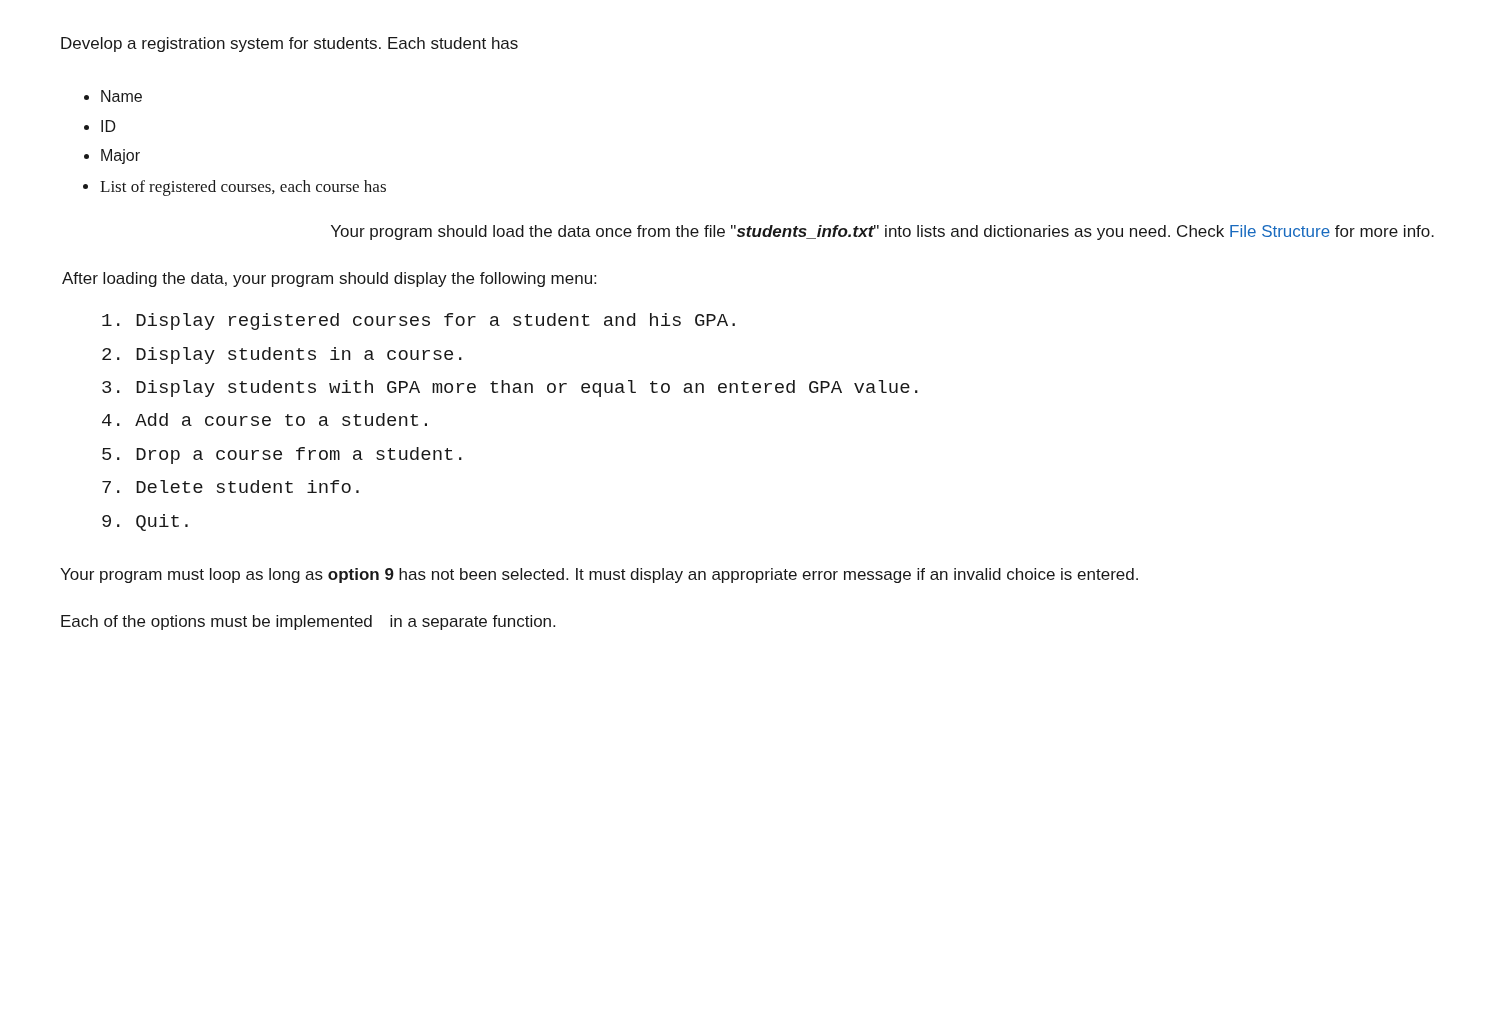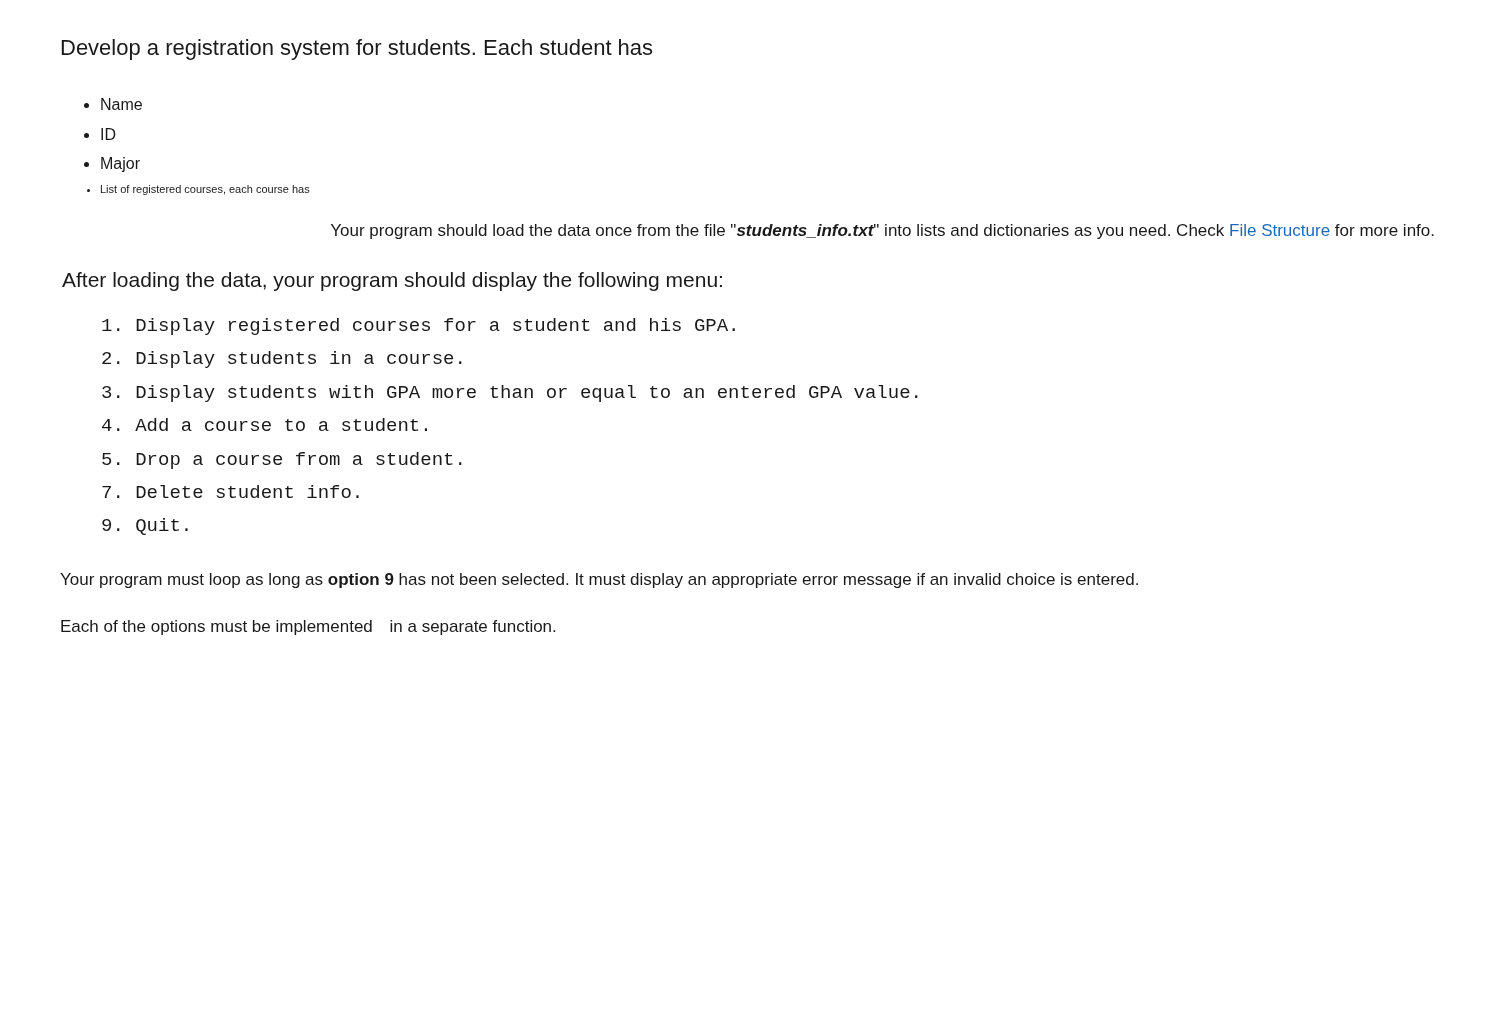--- a/index.html
+++ b/index.html
@@ -11,39 +11,39 @@
     body {
       background-color: #ffffff;
       font-family: Arial, sans-serif;
       font-size: 16px;
       color: #1a1a1a;
       padding: 30px 60px;
       line-height: 1.6;
     }
 
     .intro-text {
-      font-size: 22px;
+      font-size: 17px;
       margin-bottom: 24px;
     }
 
     .bullet-list {
       list-style: disc;
       margin-left: 40px;
       margin-bottom: 18px;
       margin-top: 27px;
     }
 
     .bullet-list li {
       margin-bottom: 4px;
       font-size: 16px;
     }
 
     .bullet-list li.has-sub {
-      font-family: Liberation Sans, sans-serif;
-      font-size: 11px;
+      font-family: Liberation Serif, serif;
+      font-size: 17px;
     }
 
     .bullet-list li.normal-text {
       font-family: Arial, sans-serif;
     }
 
     .paragraph {
       font-size: 17px;
       margin-bottom: 18px;
       line-height: 1.7;
@@ -54,21 +54,21 @@
       color: #1a6bbf;
       text-decoration: none;
     }
 
     .bold-italic {
       font-weight: bold;
       font-style: italic;
     }
 
     .after-loading {
-      font-size: 21px;
+      font-size: 17px;
       margin-bottom: 14px;
       line-height: 1.6;
       padding-left: 2px;
     }
 
     .numbered-list {
       list-style: none;
       margin-left: 41px;
       margin-bottom: 24px;
       font-family: 'Courier New', Courier, monospace;

